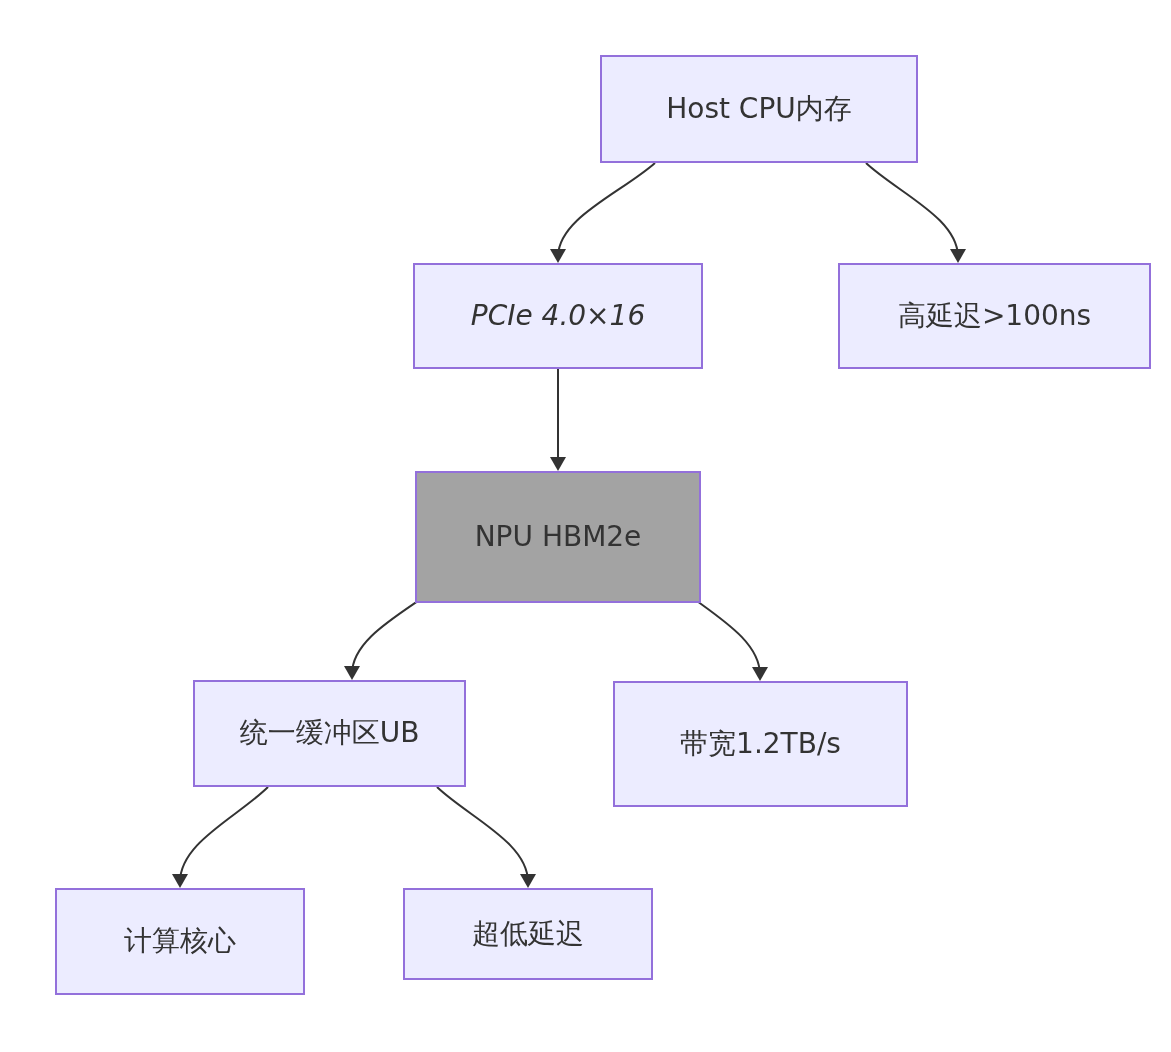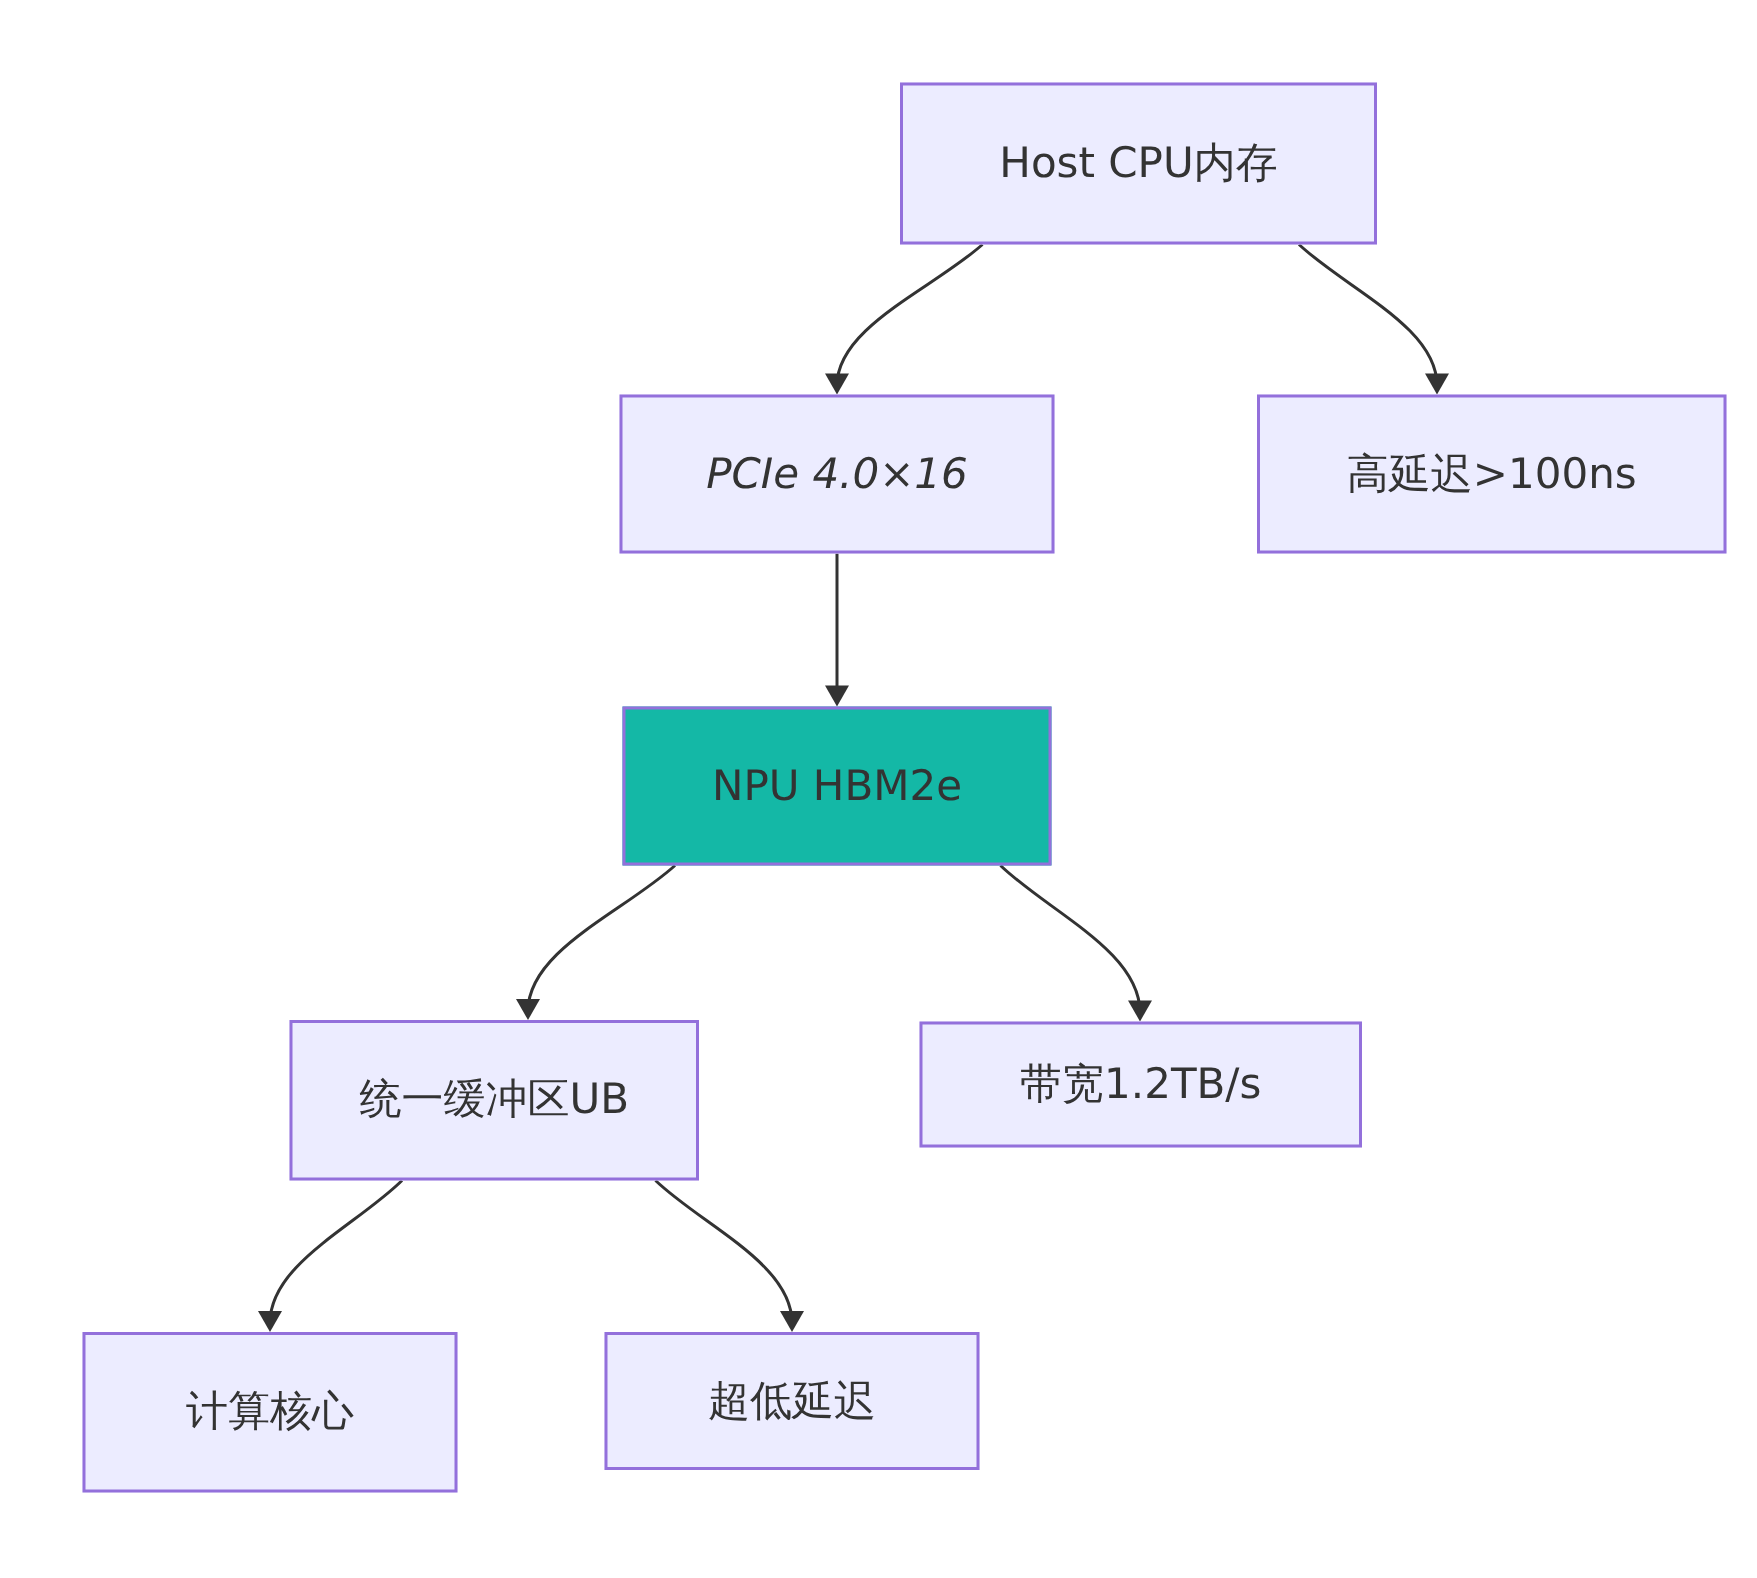--- a/index.html
+++ b/index.html
@@ -61,27 +61,27 @@
 
   <div class="node" style="left: 600px; top: 55px; width: 318px; height: 108px; background: rgb(236, 236, 255); border-color: rgb(147, 112, 219); color: rgb(51, 51, 51);">
     <span>Host CPU内存</span>
   </div>
   <div class="node" style="left: 413px; top: 263px; width: 290px; height: 106px; background: rgb(236, 236, 255); border-color: rgb(147, 112, 219); color: rgb(51, 51, 51); font-style: italic;">
     <span>PCIe 4.0×16</span>
   </div>
   <div class="node" style="left: 802px; top: 263px; width: 313px; height: 106px; background: rgb(236, 236, 255); border-color: rgb(147, 112, 219); color: rgb(51, 51, 51); margin-left: 36px;">
     <span>高延迟&gt;100ns</span>
   </div>
-  <div class="node" style="left: 415px; top: 471px; width: 286px; height: 106px; background: #14b8a6; border-color: rgb(147, 112, 219); color: rgb(51, 51, 51);">
+  <div class="node" style="left: 415px; top: 471px; width: 286px; height: 132px; background: #a3a3a3; border-color: rgb(147, 112, 219); color: rgb(51, 51, 51);">
     <span>NPU HBM2e</span>
   </div>
   <div class="node" style="left: 193px; top: 680px; width: 273px; height: 107px; background: rgb(236, 236, 255); border-color: rgb(147, 112, 219); color: rgb(51, 51, 51);">
     <span>统一缓冲区UB</span>
   </div>
-  <div class="node" style="left: 613px; top: 681px; width: 295px; height: 84px; background: rgb(236, 236, 255); border-color: rgb(147, 112, 219); color: rgb(51, 51, 51);">
+  <div class="node" style="left: 613px; top: 681px; width: 295px; height: 126px; background: rgb(236, 236, 255); border-color: rgb(147, 112, 219); color: rgb(51, 51, 51);">
     <span>带宽1.2TB/s</span>
   </div>
   <div class="node" style="left: 55px; top: 888px; width: 250px; height: 107px; background: rgb(236, 236, 255); border-color: rgb(147, 112, 219); color: rgb(51, 51, 51);">
     <span>计算核心</span>
   </div>
   <div class="node" style="left: 403px; top: 888px; width: 250px; height: 92px; background: rgb(236, 236, 255); border-color: rgb(147, 112, 219); color: rgb(51, 51, 51);">
     <span>超低延迟</span>
   </div>
 </div>
 

